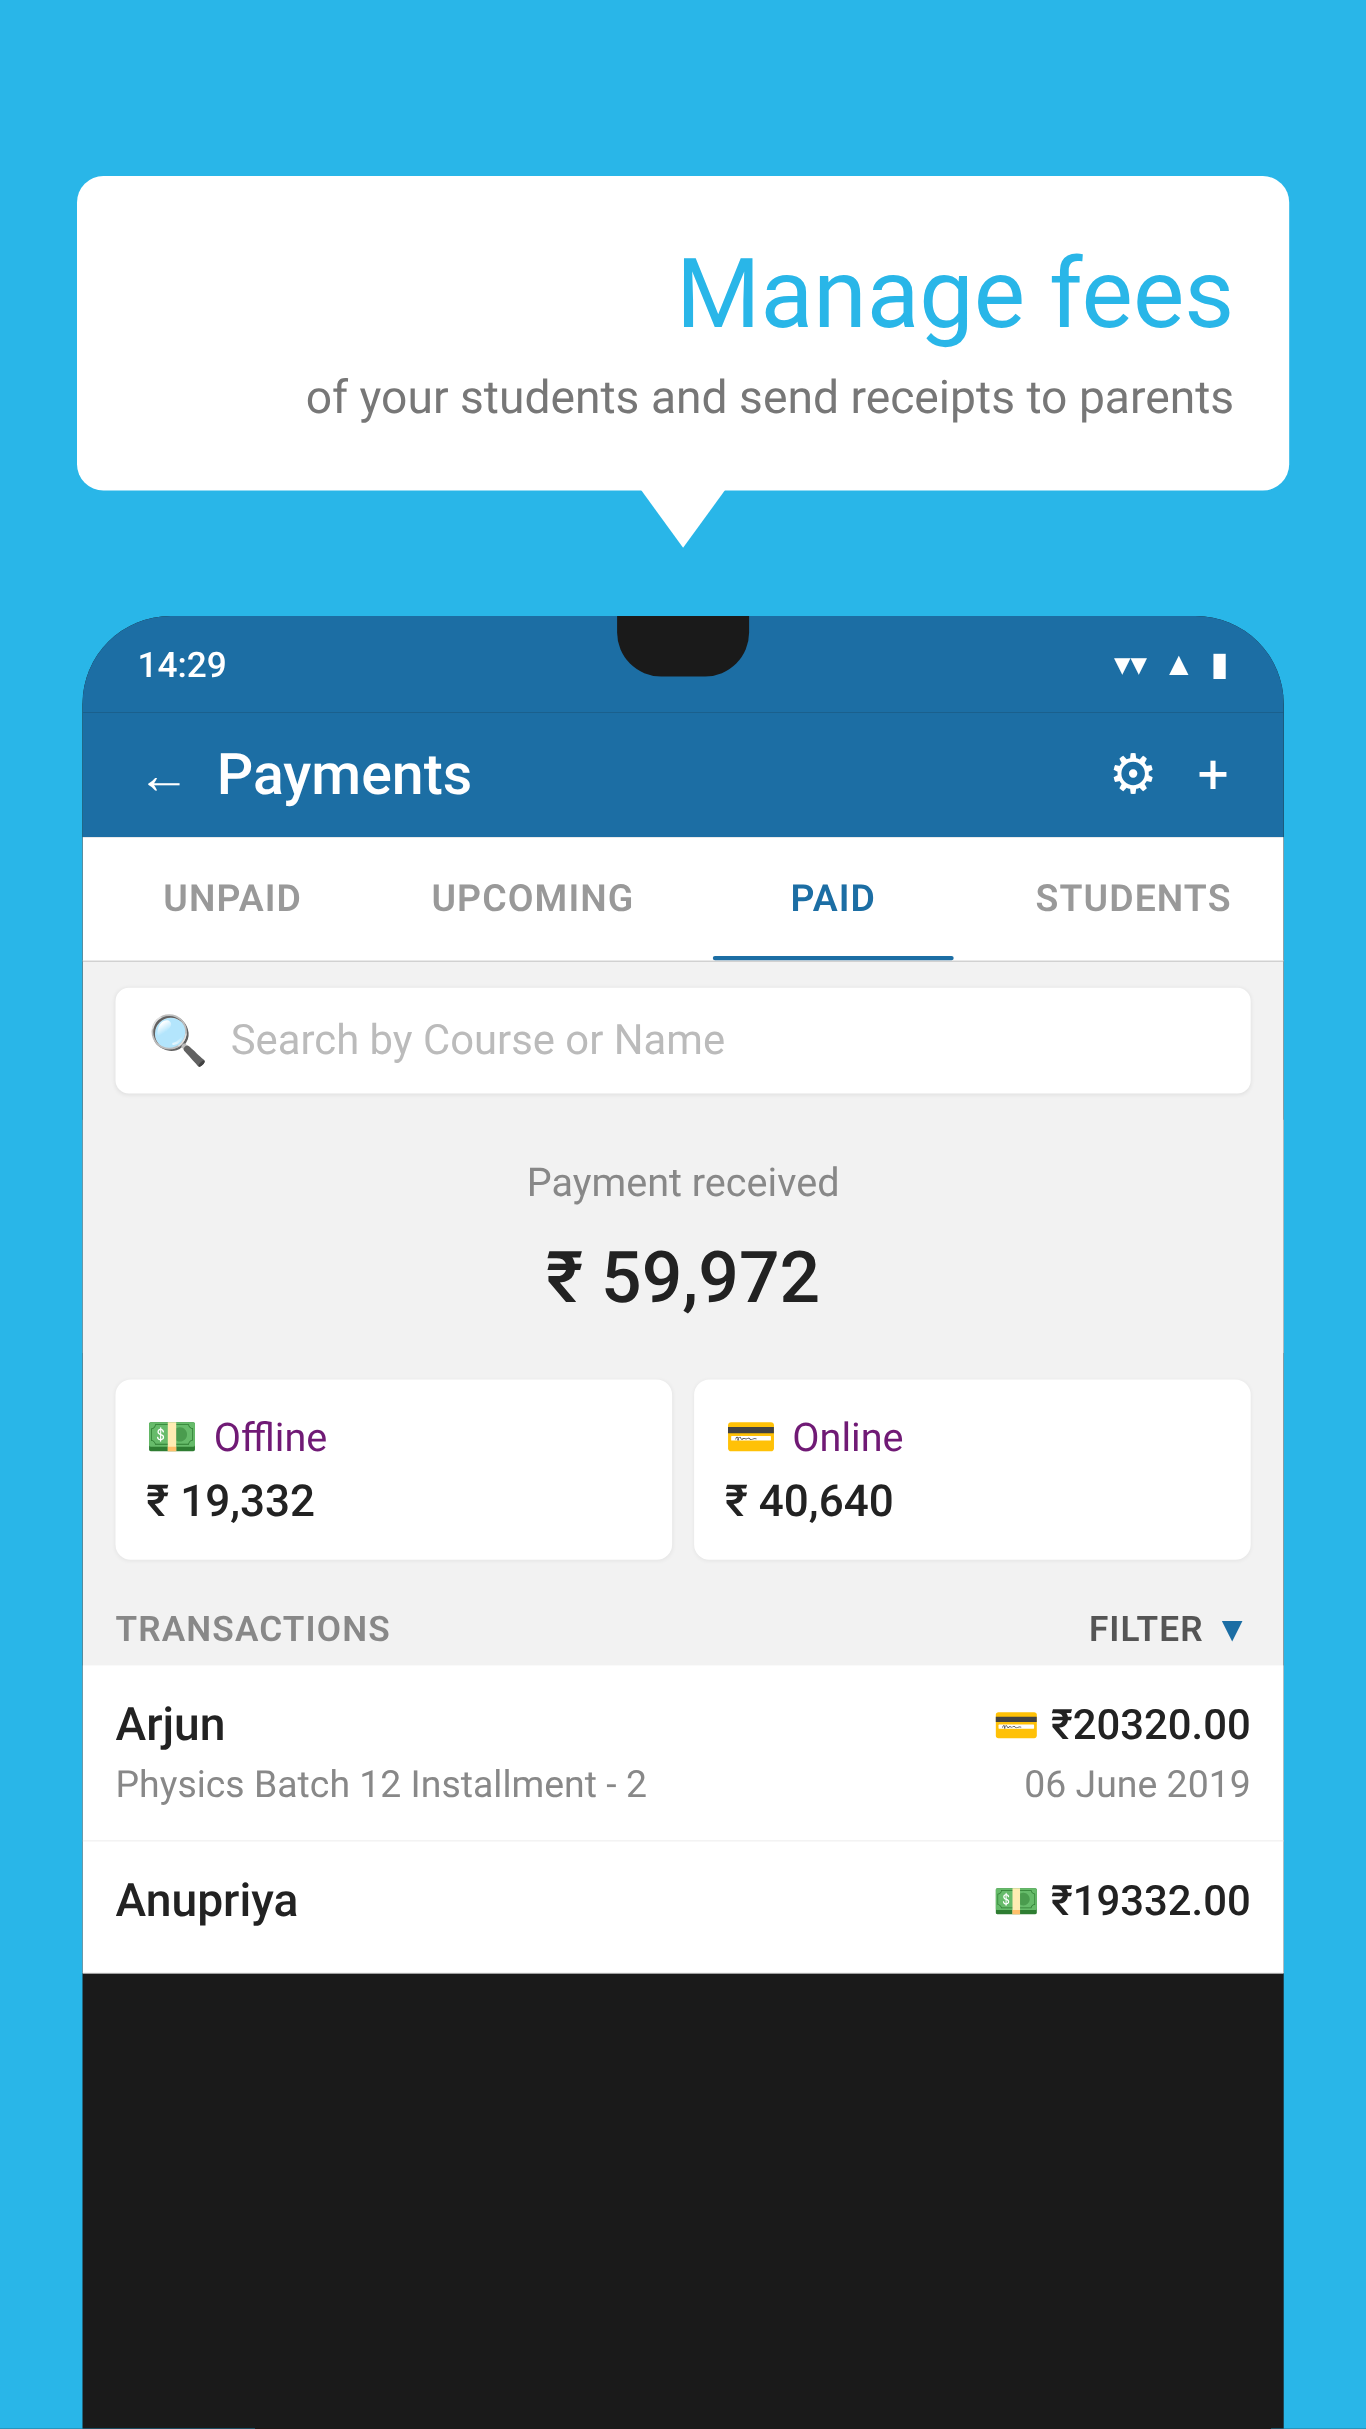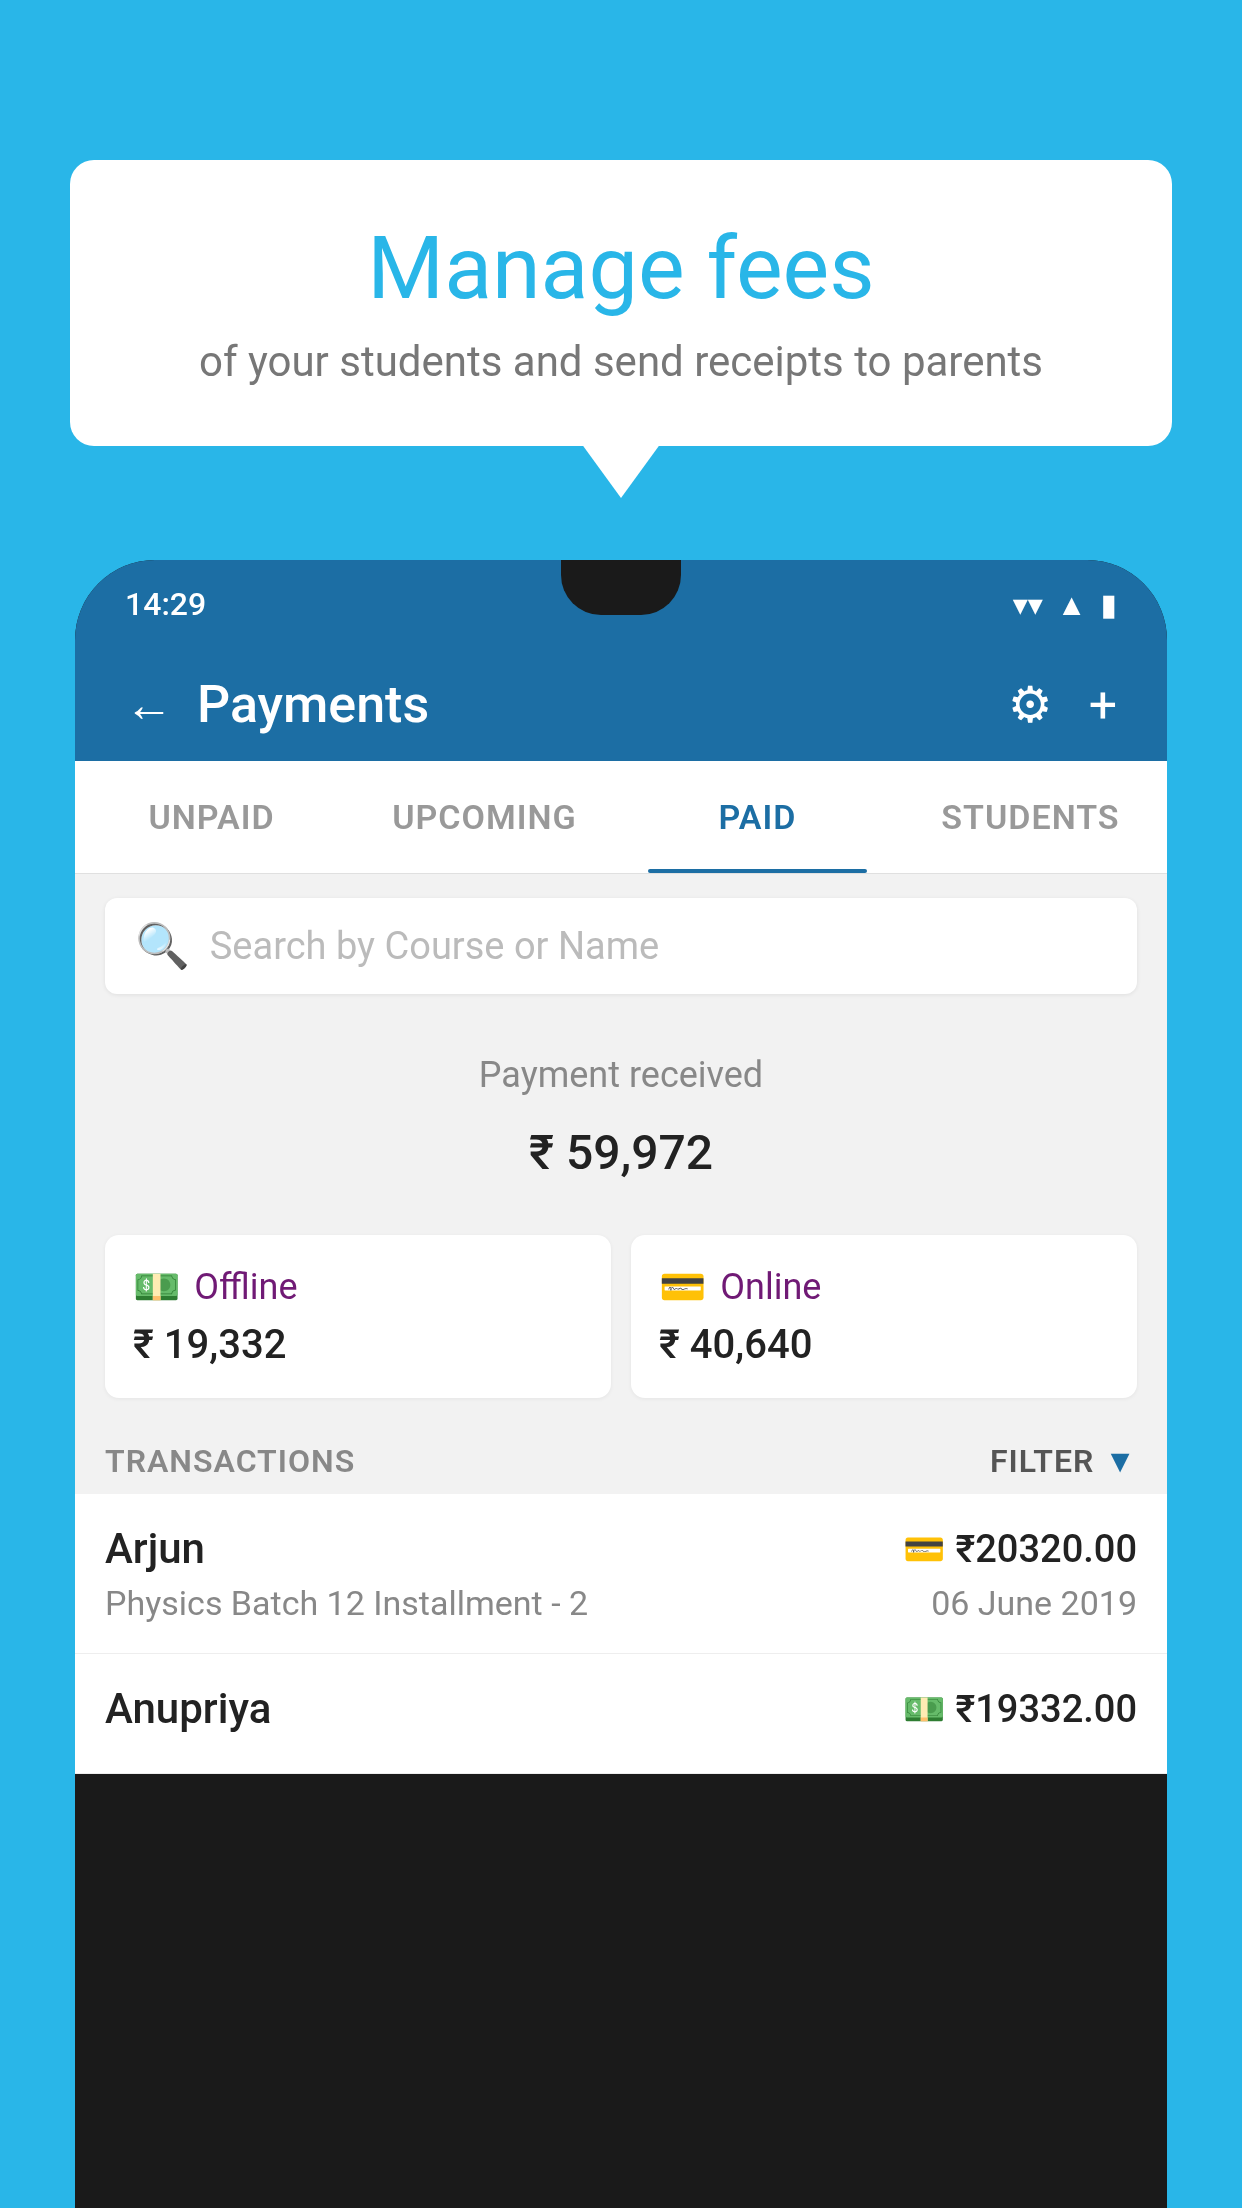--- a/index.html
+++ b/index.html
@@ -15,21 +15,21 @@
 
     
     .speech-bubble {
       position: absolute;
       top: 160px;
       left: 70px;
       right: 70px;
       background: white;
       border-radius: 24px;
       padding: 60px 50px 60px 50px;
-      text-align: center;
+      text-align: right;
     }
     .speech-bubble::after {
       content: '';
       position: absolute;
       bottom: -52px;
       left: 50%;
       transform: translateX(-50%);
       width: 0;
       height: 0;
       border-left: 40px solid transparent;
@@ -193,21 +193,21 @@
       text-align: center;
       padding: 36px 30px 30px;
     }
     .payment-received-label {
       color: #888;
       font-size: 36px;
       margin-bottom: 28px;
     }
     .payment-amount {
       color: #222;
-      font-size: 48px;
+      font-size: 65px;
       font-weight: 500;
     }
 
     
     .payment-cards {
       display: flex;
       gap: 20px;
       padding: 24px 30px;
     }
     .payment-card {

